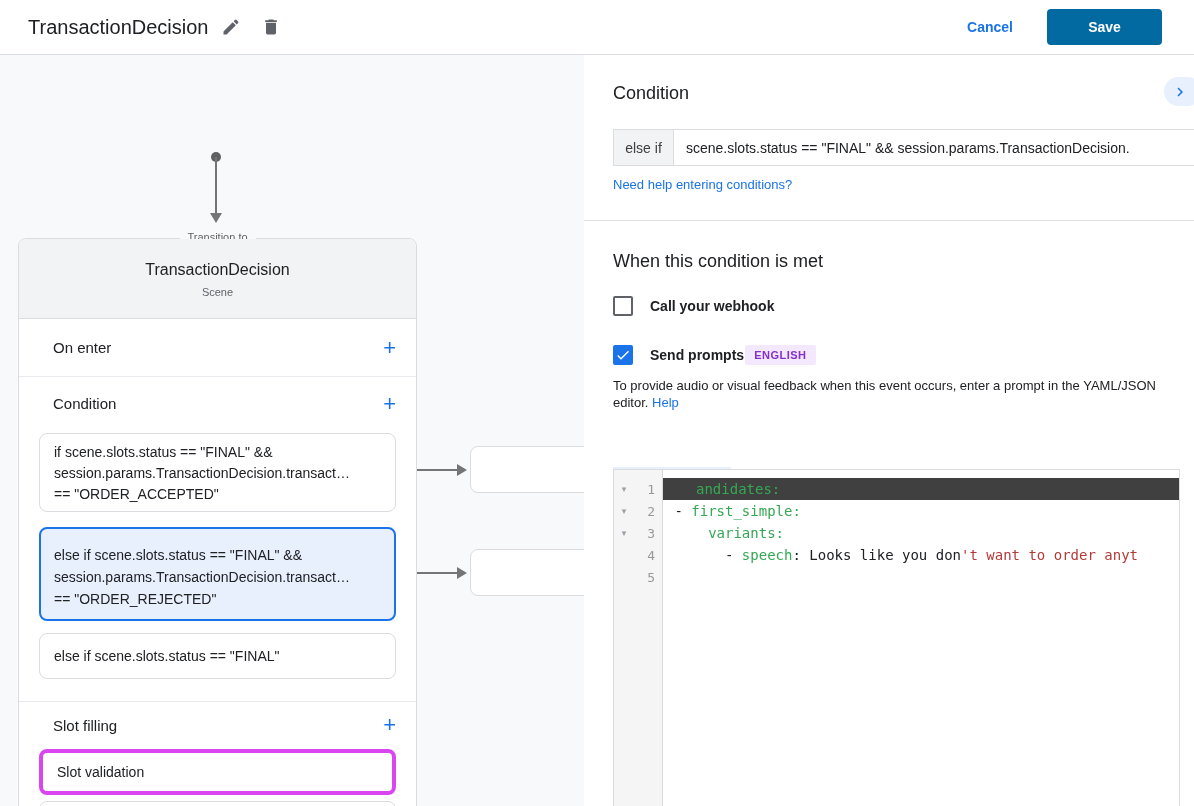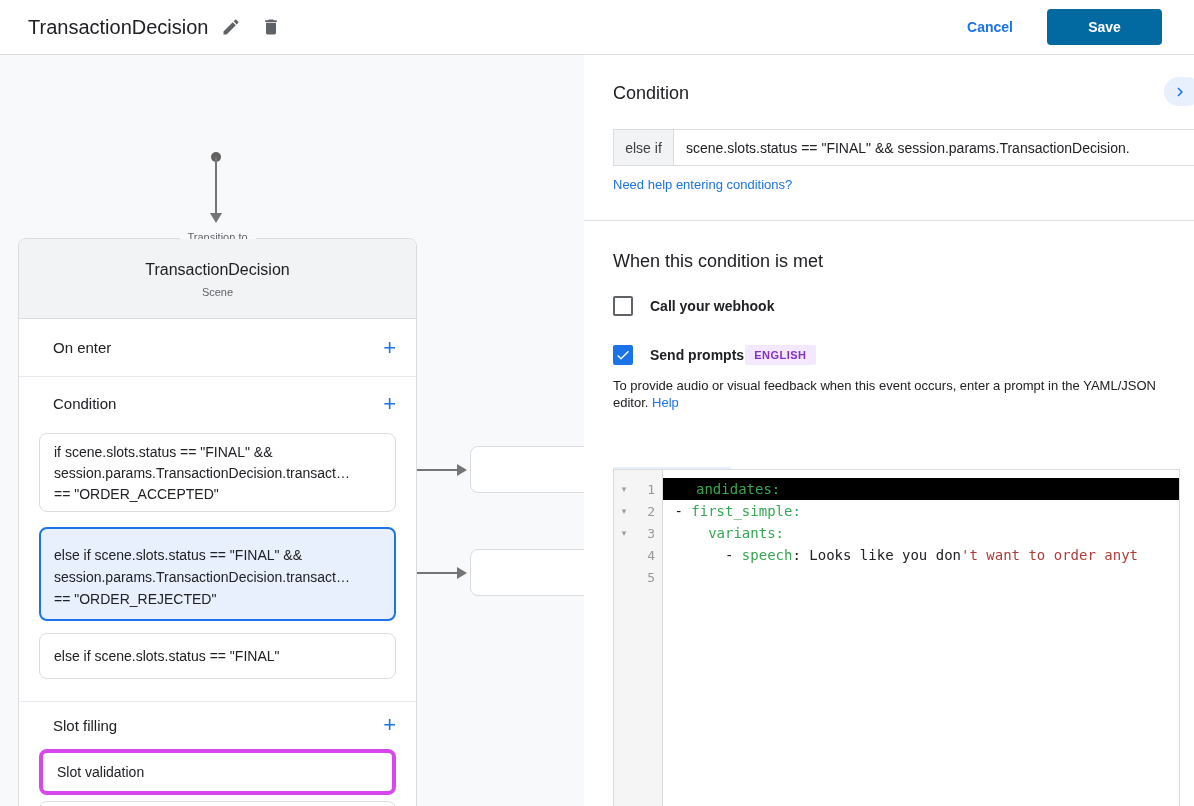--- a/index.html
+++ b/index.html
@@ -95,21 +95,21 @@
   .tab.active { background:#e8f0fe; color:#1a73e8; }
 
   .editor { position:absolute; left:29px; top:414px; width:567px; height:340px; background:#fff;
             border:1px solid #dadce0; display:flex; font-family:"DejaVu Sans Mono", monospace; }
   .gutter { width:49px; background:#f5f5f5; border-right:1px solid #d9d9d9; padding-top:8px; }
   .gut-row { height:22px; display:flex; align-items:center; }
   .fold { width:20px; text-align:center; font-size:9px; color:#9aa0a6; font-family:"Liberation Sans", sans-serif; cursor:pointer; }
   .lnum { flex:1; text-align:right; padding-right:7px; font-size:13px; color:#999; }
   .code { flex:1; padding-top:8px; overflow:hidden; cursor:text; }
   .code-line { height:22px; line-height:22px; font-size:14px; white-space:pre; padding-left:3px; color:#202124; }
-  .code-line.hl { background:#000000;padding-left:33px; }
+  .code-line.hl { background:#404040;padding-left:33px; }
   .seg.key { color:#34a853; }
   .seg.str { color:#b23b38; }
 </style>
 </head>
 <body>
 
 <div id="app">
 
   <div class="topbar">
     <div class="title">TransactionDecision</div>

